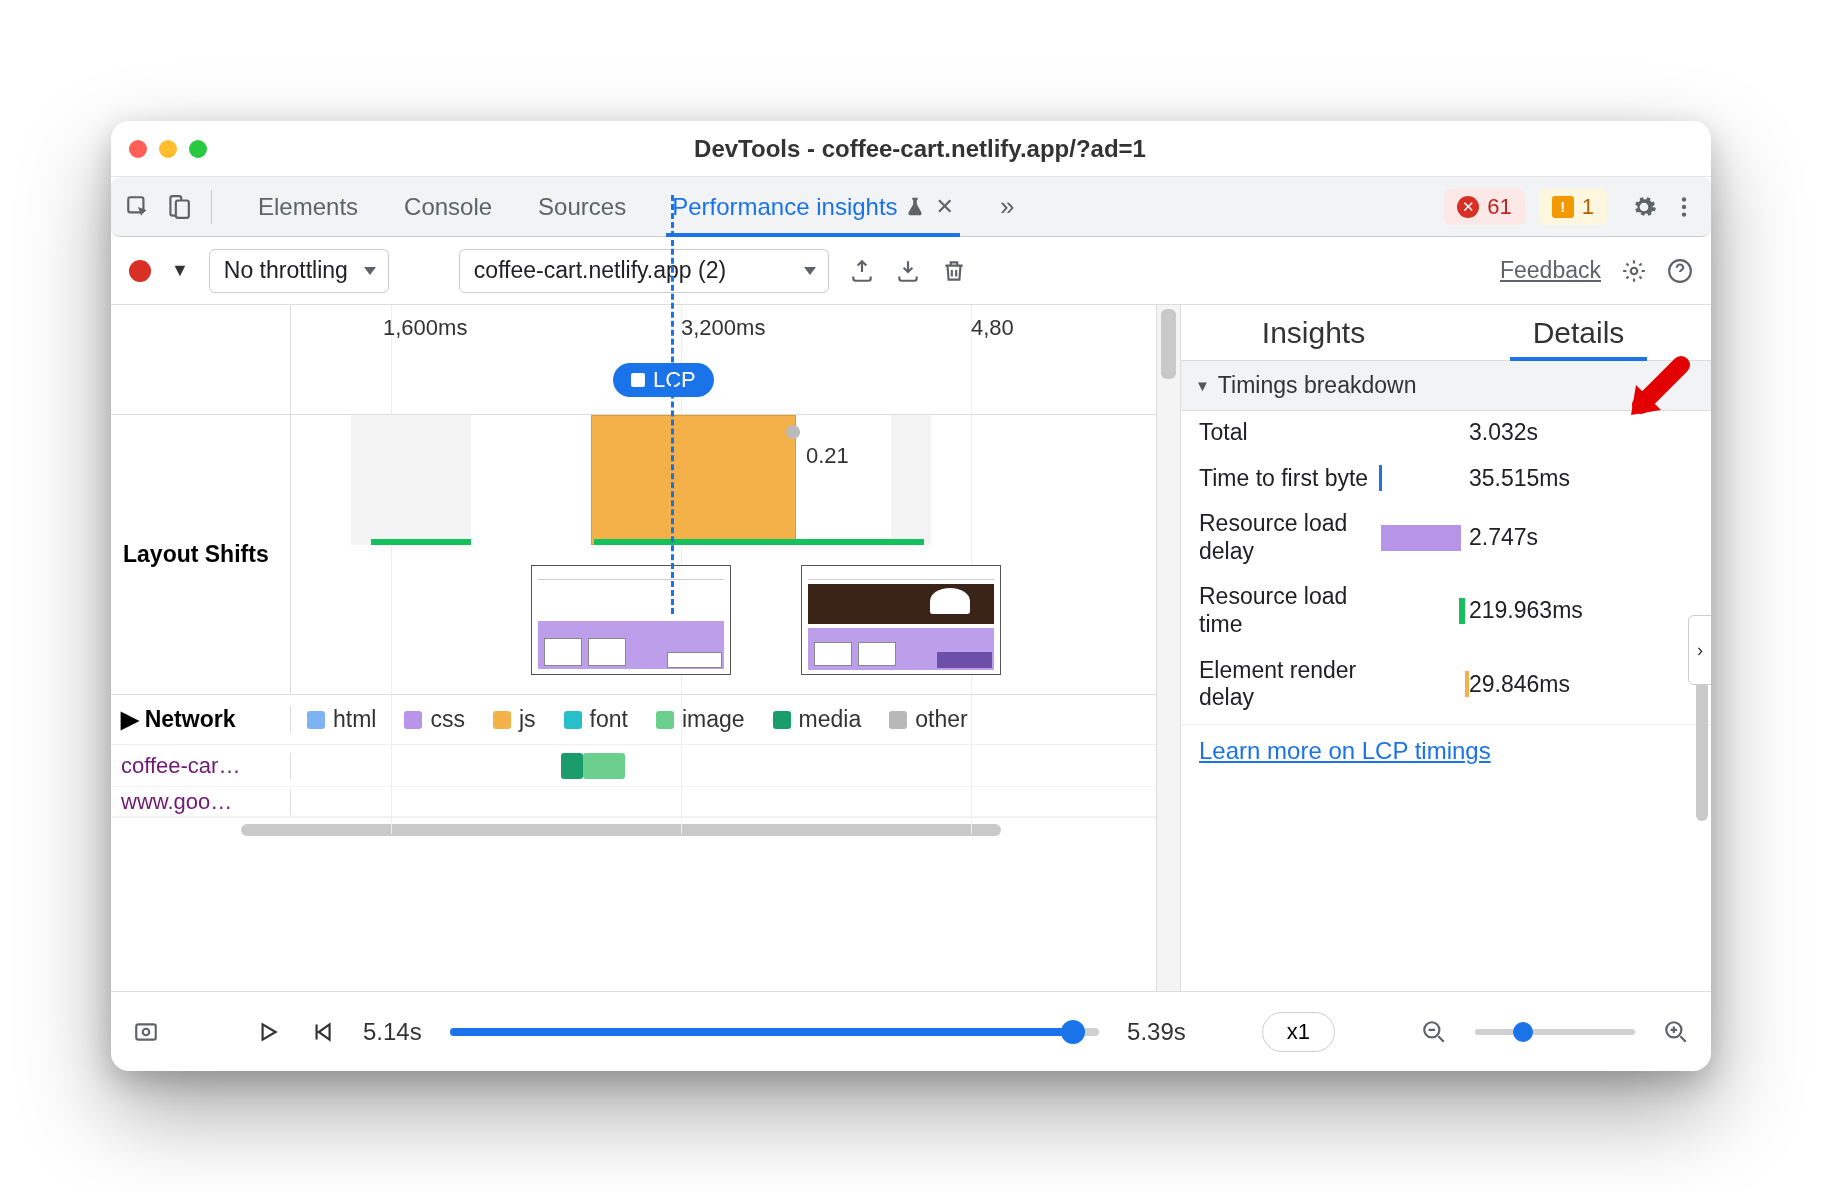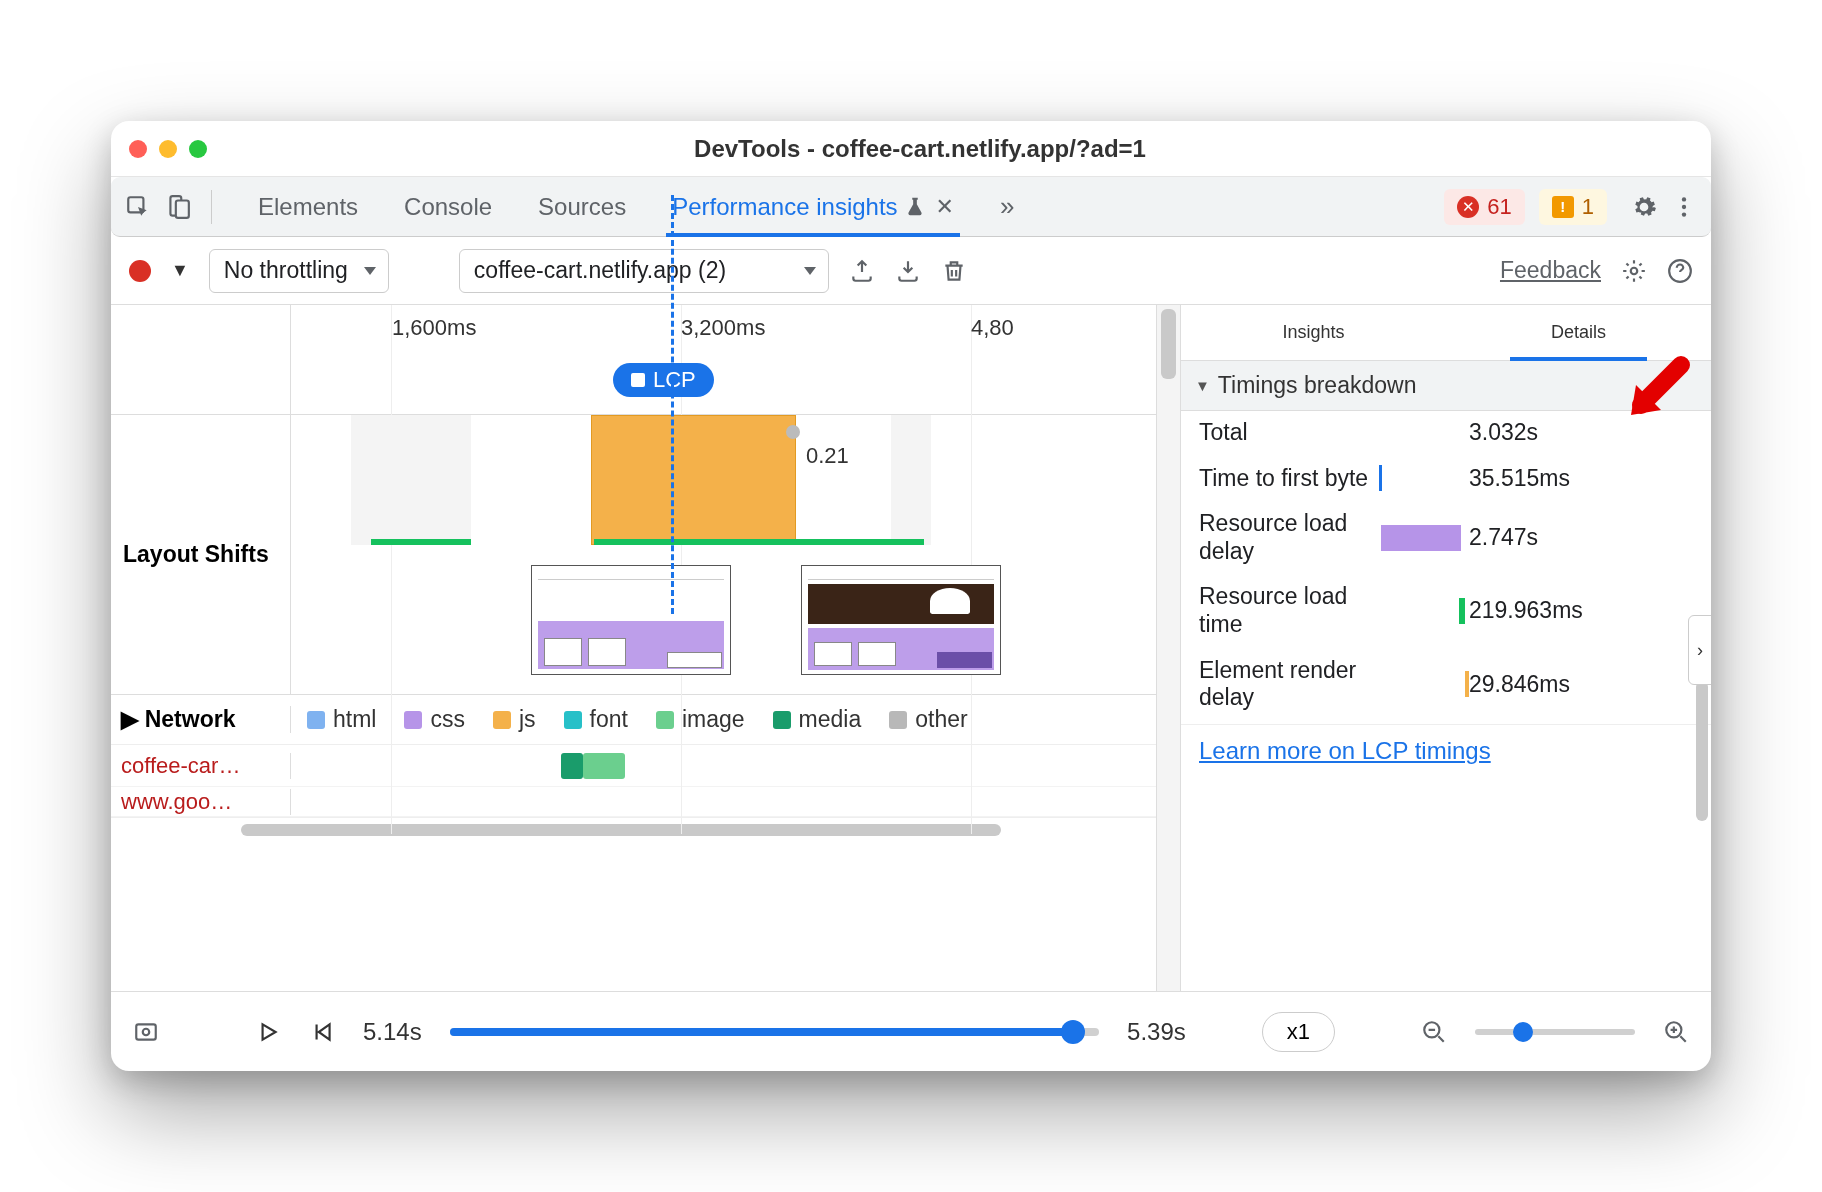--- a/index.html
+++ b/index.html
@@ -67,29 +67,29 @@
 .playhead { position:absolute; top:-110px; bottom:-200px; width:0; border-left:3px dashed #1a73e8; z-index:3; }
 
 
 .net { display:flex; flex-direction:column; }
 .net-head { height:50px; display:flex; align-items:center; border-bottom:1px solid #eee; }
 .net-head .tl-gutter { display:flex; align-items:center; gap:6px; padding-left:10px; font-weight:700; font-size:23px; }
 .legend { display:flex; gap:28px; align-items:center; padding-left:16px; font-size:23px; color:#333; flex:1; }
 .legend span { display:inline-flex; align-items:center; gap:8px; }
 .sw { width:18px; height:18px; border-radius:3px; display:inline-block; }
 .net-row { height:42px; display:flex; align-items:center; border-bottom:1px solid #f3f3f3; }
-.net-row .tl-gutter { font-size:22px; color:#b91c1c; padding-left:10px; overflow:hidden; text-overflow:ellipsis; white-space:nowrap; }
+.net-row .tl-gutter { font-size:22px; color:#701a75; padding-left:10px; overflow:hidden; text-overflow:ellipsis; white-space:nowrap; }
 .net-row .lane-track { flex:1; position:relative; height:100%; }
 .bar { position:absolute; top:8px; height:26px; border-radius:3px; }
 .scroll-h { height:24px; border-top:1px solid #eee; display:flex; align-items:center; }
 .scroll-h .thumb-scroll { height:12px; background:#c9c9c9; border-radius:6px; margin-left:130px; width:760px; }
 
 
 .r-tabs { height:56px; display:flex; border-bottom:1px solid #ddd; }
-.r-tab { flex:1; display:flex; align-items:center; justify-content:center; font-size:18px; color:#333; position:relative; cursor:pointer; }
+.r-tab { flex:1; display:flex; align-items:center; justify-content:center; font-size:30px; color:#333; position:relative; cursor:pointer; }
 .r-tab.active::after { content:""; position:absolute; left:24%; right:24%; bottom:-1px; height:4px; background:#1a73e8; }
 .section-hdr { background:#f1f3f4; border-bottom:1px solid #ddd; height:50px; display:flex; align-items:center; gap:8px; padding:0 14px; font-size:23px; color:#333; }
 .section-hdr .tri { font-size:15px; color:#555; }
 .rows { padding: 8px 18px 12px; display:flex; flex-direction:column; gap:18px; border-bottom:1px solid #eee; }
 .row { display:flex; align-items:center; font-size:23px; color:#202124; }
 .row .k { width:180px; line-height:1.2; }
 .row .viz { width:90px; height:26px; position:relative; }
 .viz .vbar { position:absolute; top:0; bottom:0; }
 .learn { color:#1a73e8; text-decoration:underline; font-size:24px; padding: 12px 18px 18px; display:inline-block; }
 .arrow-annot { position:absolute; width:70px; height:70px; pointer-events:none; }
@@ -215,21 +215,21 @@
 
   <div class="body">
     <div class="left">
 
       <div class="tl-head">
         <div class="tl-gutter"></div>
         <div class="tl-track">
           <div class="tick-line" style="left:100px"></div>
           <div class="tick-line" style="left:390px"></div>
           <div class="tick-line" style="left:680px"></div>
-          <div class="tick" style="left:101px">1,600ms</div>
+          <div class="tick" style="left:92px">1,600ms</div>
           <div class="tick" style="left:390px">3,200ms</div>
           <div class="tick" style="left:680px">4,80</div>
           <div class="lcp-badge">
             <span class="sq"></span>
             <span>LCP</span>
           </div>
           <div class="playhead" style="left:380px"></div>
         </div>
       </div>
 

